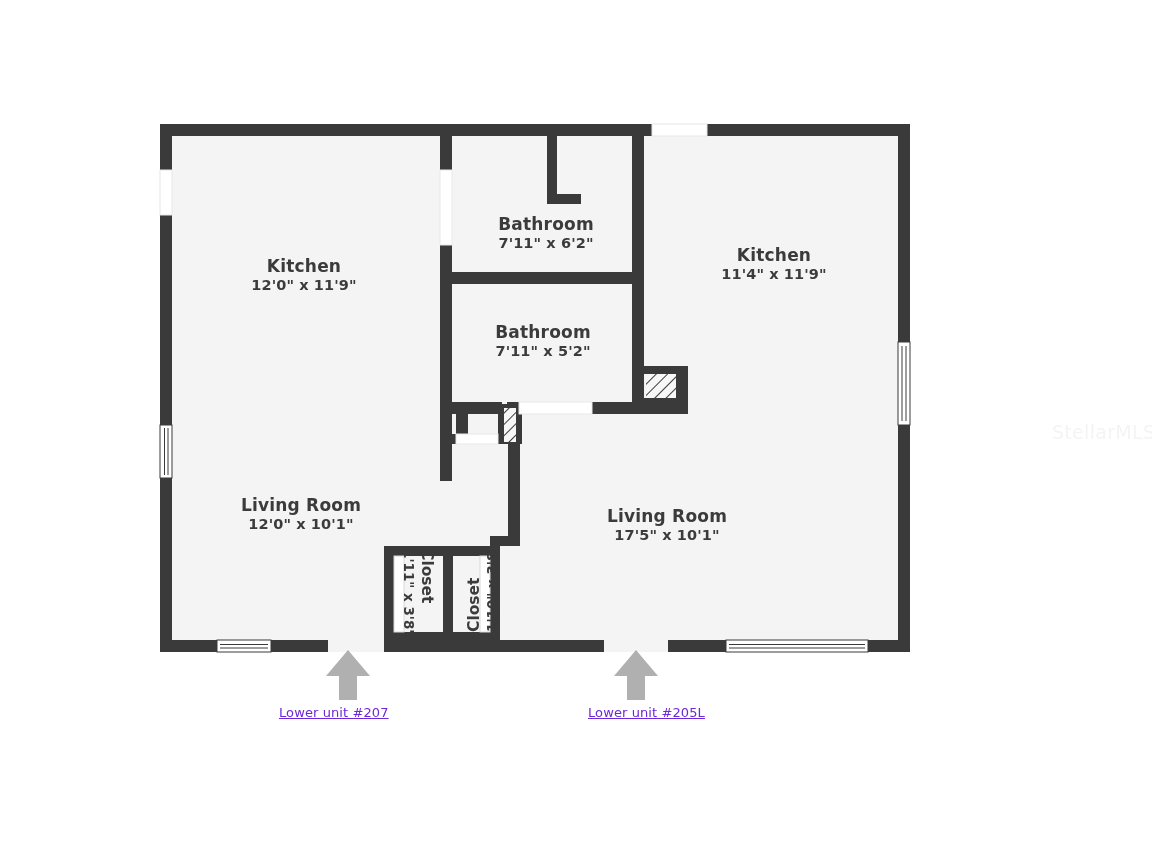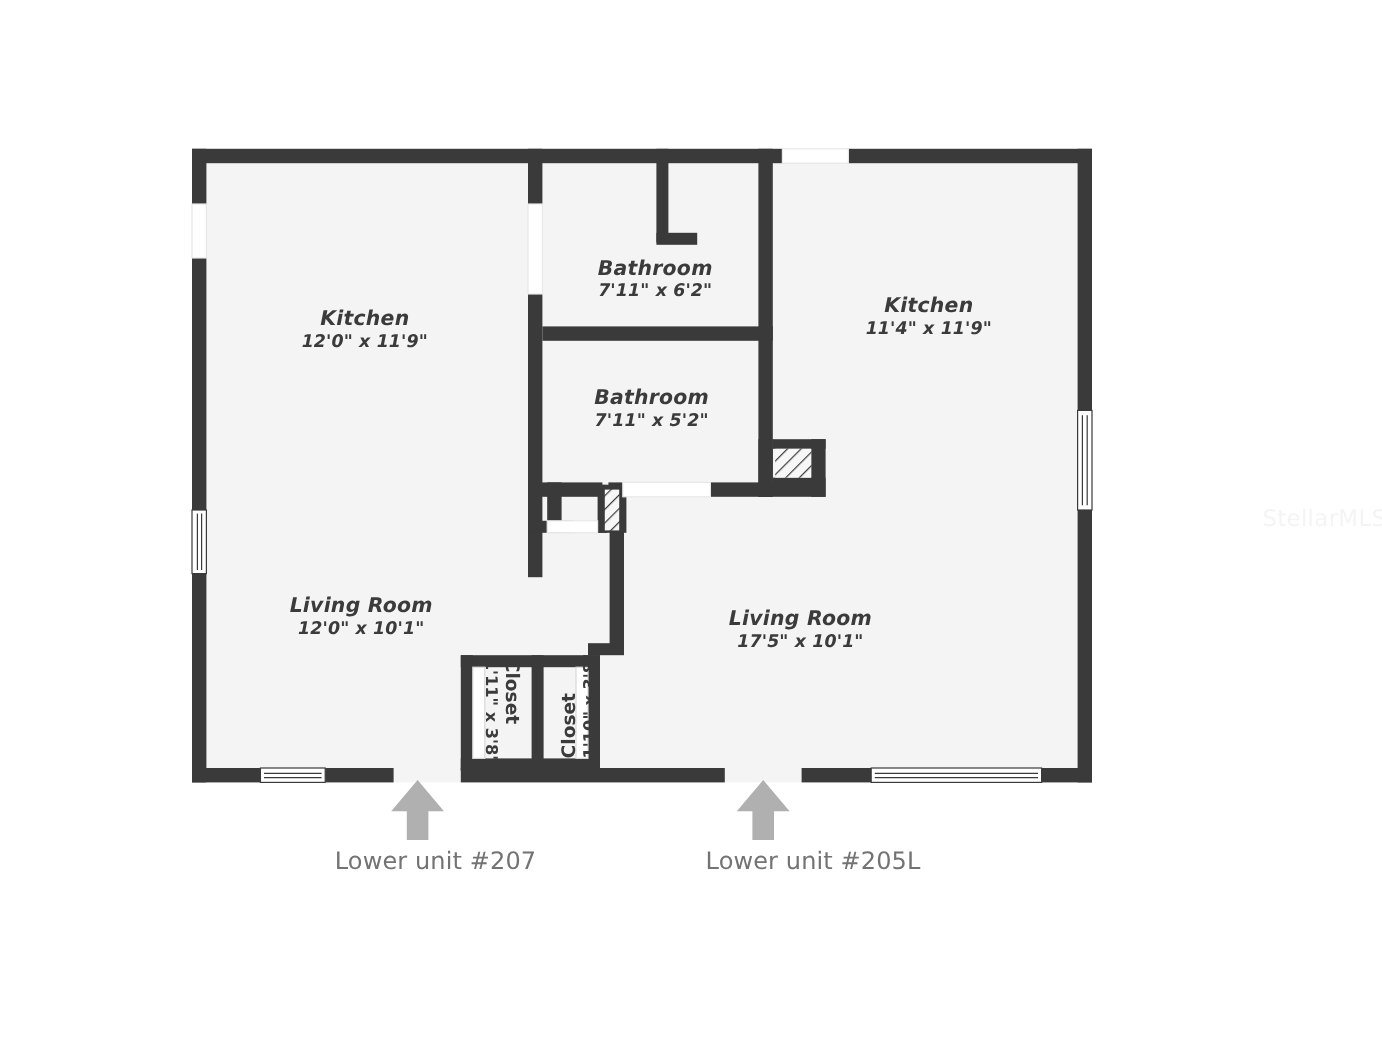--- a/index.html
+++ b/index.html
@@ -26,21 +26,20 @@
     left: 0;
     top: 0;
     display: block;
   }
   .room-label {
     position: absolute;
     text-align: center;
     color: #3b3b3b;
     white-space: nowrap;
     pointer-events: none;
-    font-style: italic;
   }
   .room-name {
     font-size: 17px;
     font-weight: bold;
     letter-spacing: .2px;
     line-height: 20px;
   }
   .room-dims {
     font-size: 14.5px;
     font-weight: bold;
@@ -58,24 +57,25 @@
     font-weight: bold;
     line-height: 18px;
   }
   .closet-dims {
     font-size: 13.5px;
     font-weight: bold;
     line-height: 17px;
   }
   .unit-caption {
     position: absolute;
-    font-size: 20px;
-    color: #737373;
+    font-size: 13px;
+    color: #6d28d9;
     white-space: nowrap;
     letter-spacing: .1px;
+    text-decoration: underline;
   }
   #watermark {
     position: absolute;
     font-size: 19px;
     color: #f4f4f4;
     font-weight: 500;
     letter-spacing: .3px;
     white-space: nowrap;
     user-select: none;
   }

